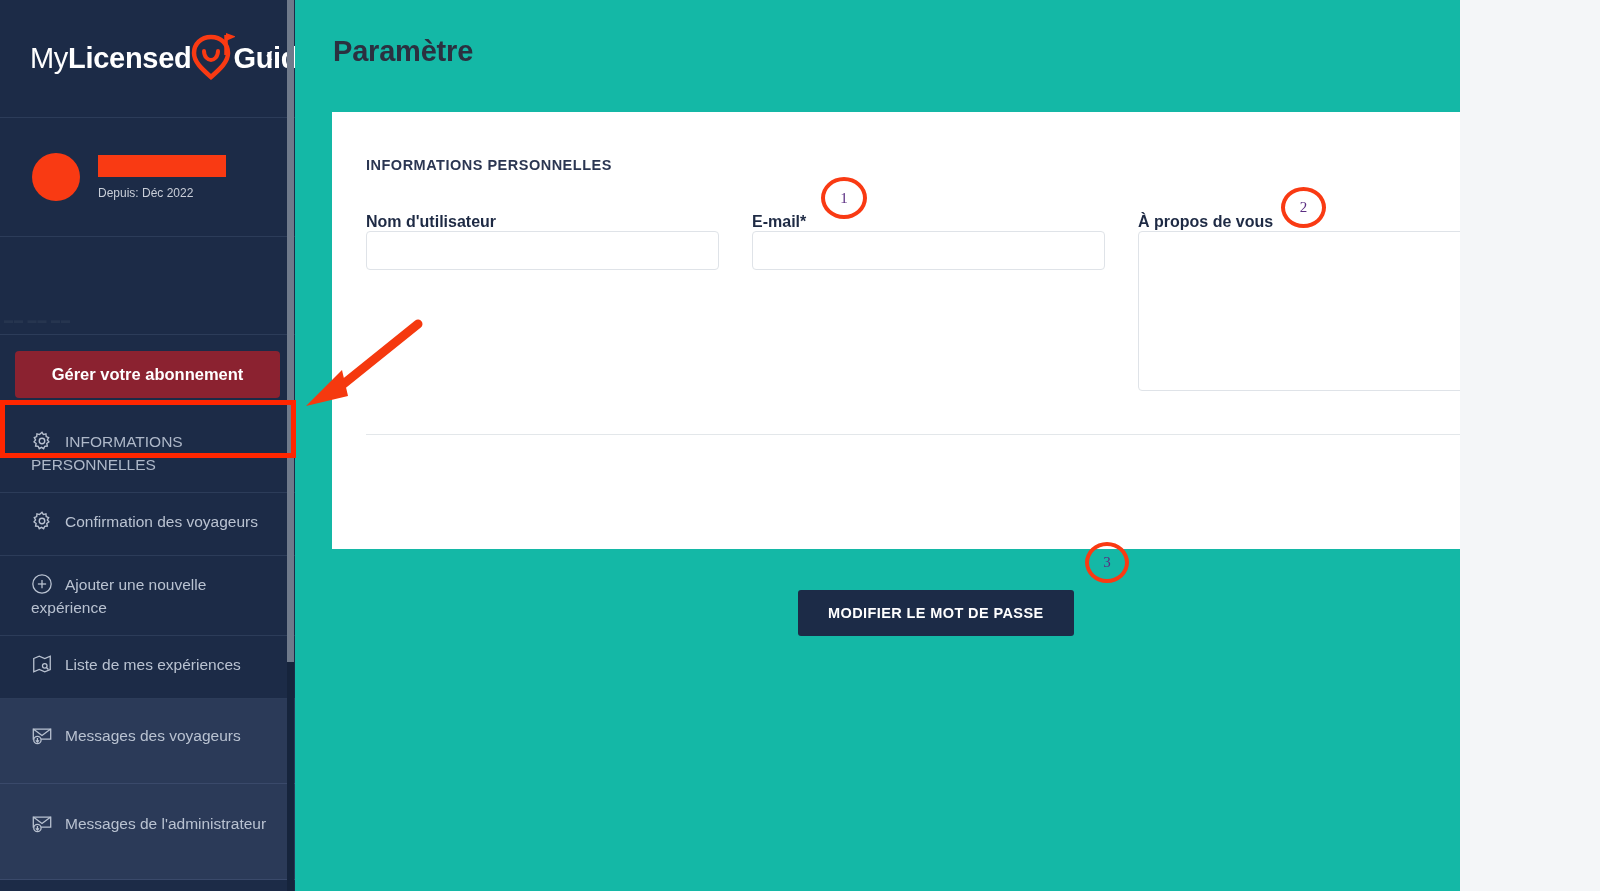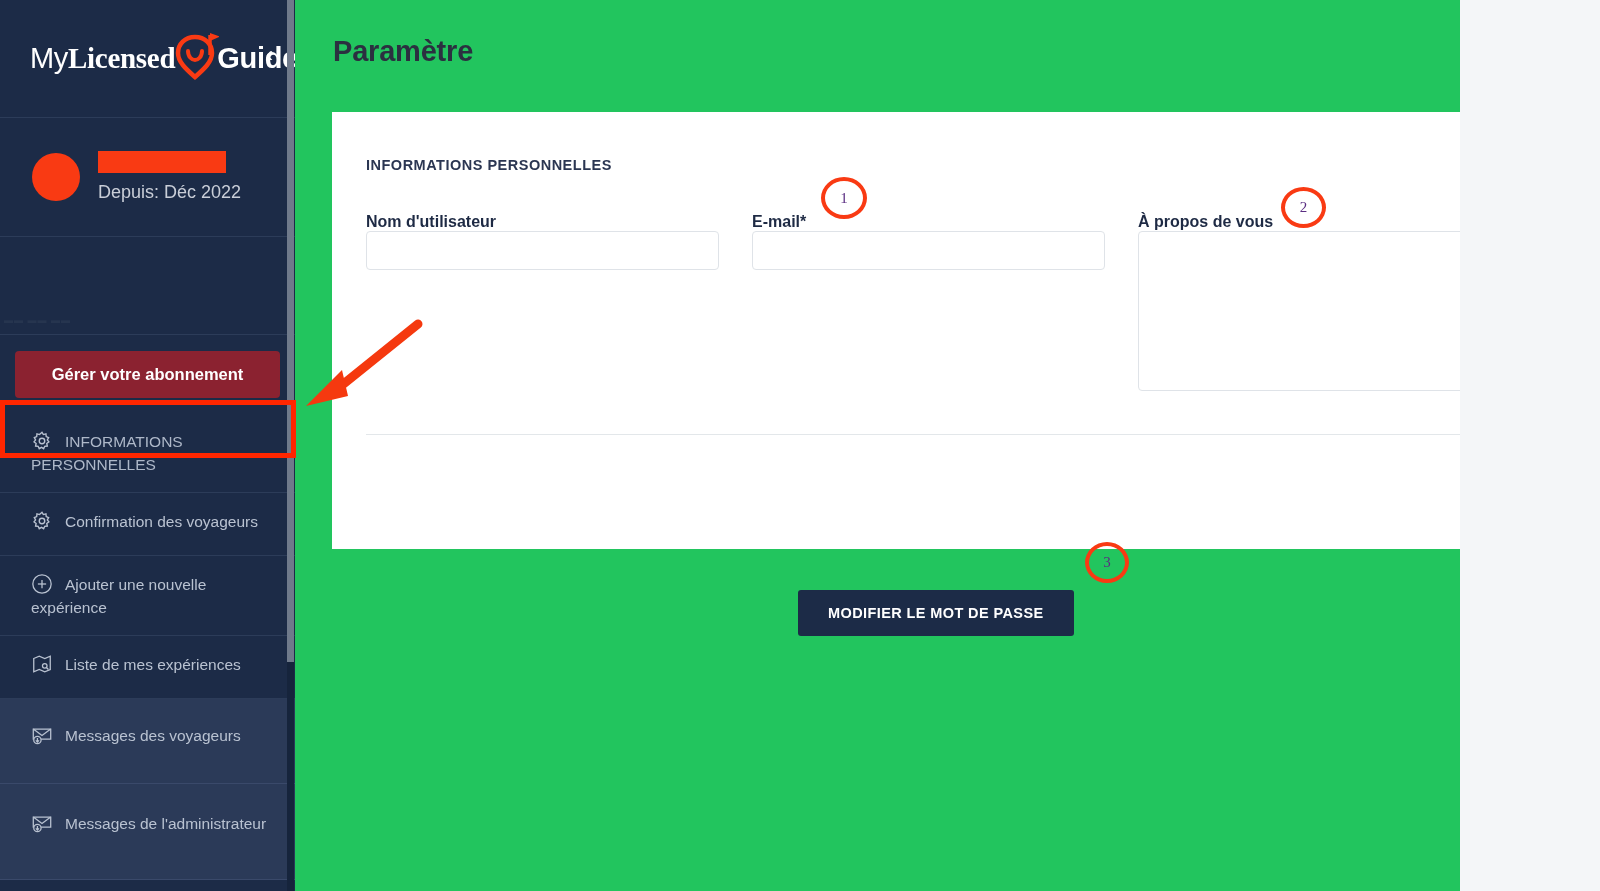--- a/index.html
+++ b/index.html
@@ -24,21 +24,21 @@
     border-bottom: 1px solid #2c3c59;
     display: flex; align-items: center;
   }
   .sb-logo {
     display: flex; align-items: center;
     margin-left: 30px;
     font-size: 29px; color: #ffffff; letter-spacing: -0.3px;
     white-space: nowrap;
   }
   .sb-logo .lg-my { font-weight: 400; }
-  .sb-logo .lg-licensed { font-weight: 700; font-family: Liberation Serif, serif; }
+  .sb-logo .lg-licensed { font-weight: 700; }
   .sb-logo .lg-guide { font-weight: 700; }
   .logo-pin { width: 46px; height: 50px; margin: 0 -2px 0 -2px; position: relative; top: -3px; }
   .sb-collapse {
     position: absolute; right: 22px; top: 44px;
     color: #ffffff; font-size: 22px; line-height: 1;
     cursor: pointer; font-weight: 300;
   }
 
   .sb-profile {
     height: 119px;
@@ -47,21 +47,21 @@
   }
   .avatar {
     width: 48px; height: 48px; border-radius: 50%;
     background: #f93a13; flex: none;
   }
   .prof-text { margin-left: 18px; }
   .prof-name-redact {
     width: 128px; height: 22px; background: #f93a13;
     margin-bottom: 9px;
   }
-  .prof-since { color: #c9ced8; font-size: 18px; }
+  .prof-since { color: #c9ced8; font-size: 12px; }
 
   .sb-blank {
     height: 98px;
     border-bottom: 1px solid #2c3c59;
     position: relative;
   }
   .sb-blank-ghost {
     position: absolute; left: 4px; bottom: 9px;
     font-size: 9px; color: #26354f; letter-spacing: 1px;
   }
@@ -108,21 +108,21 @@
   .sb-scrollbar-thumb {
     position: absolute; left: 0; top: 0;
     width: 7px; height: 662px;
     background: #6f7a8b;
   }
 
   
   .main {
     position: absolute; left: 295px; top: 0;
     width: 1165px; height: 891px;
-    background: #22c55e;
+    background: #14b8a6;
     overflow: hidden;
   }
   .page-title {
     margin: 35px 0 0 38px;
     font-size: 29px; font-weight: 600; color: #2b3040;
     letter-spacing: -0.2px;
   }
   .card {
     position: absolute; left: 37px; top: 112px;
     width: 1193px; height: 437px;

